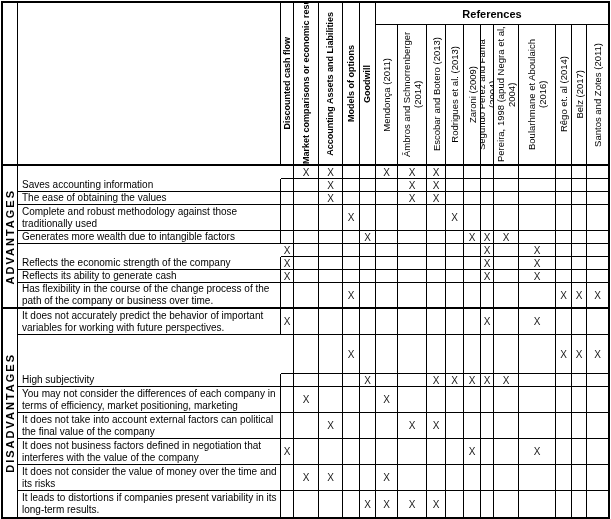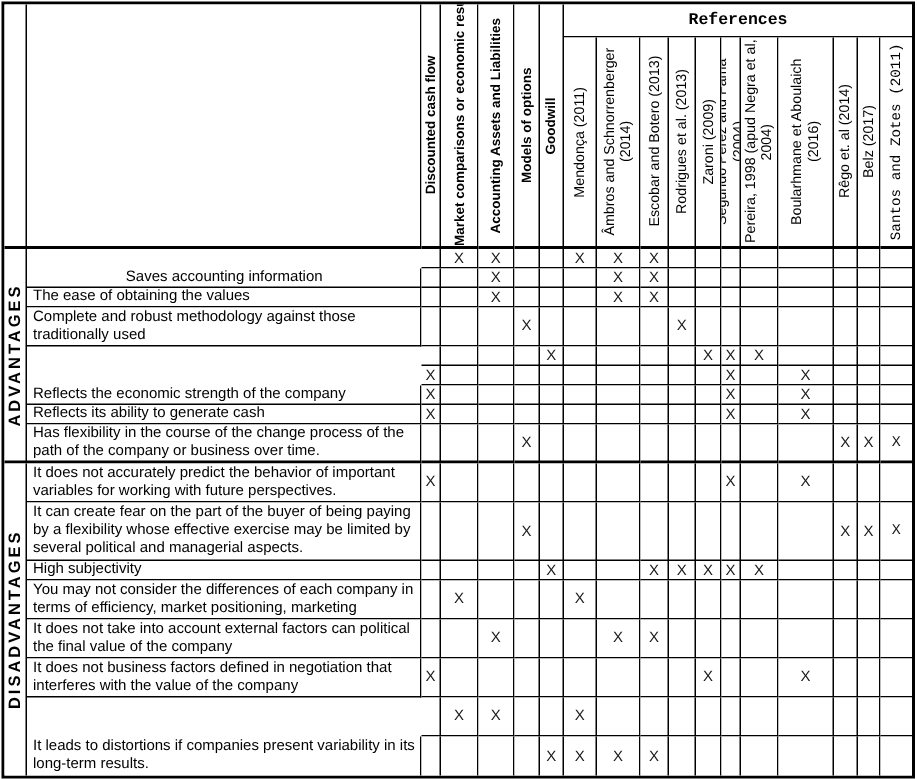--- a/index.html
+++ b/index.html
@@ -13,21 +13,21 @@
     background:#fff;
   }
   .c {
     box-sizing:border-box;
     border-right:1px solid #000;
     border-bottom:1px solid #000;
     display:flex; align-items:center; justify-content:center;
     overflow:hidden;
     background:#fff;
   }
-  .no-br { border-right:none;font-family:Liberation Mono, monospace; }
+  .no-br { border-right:none; }
   .no-bb { border-bottom:none; }
   .bb2 { border-bottom-width:2px; }
   .refs-header { font-weight:bold; font-size:11px; }
   .vtext {
     writing-mode:vertical-rl;
     transform:rotate(180deg);
     text-align:center;
     max-height:100%;
     line-height:11px;
     font-size:9.5px;
@@ -120,21 +120,21 @@
         <span>X</span>
       </div>
       <div class="c mark-cell" style="grid-area: 3 / 11 / 4 / 12;"></div>
       <div class="c mark-cell" style="grid-area: 3 / 12 / 4 / 13;"></div>
       <div class="c mark-cell" style="grid-area: 3 / 13 / 4 / 14;"></div>
       <div class="c mark-cell" style="grid-area: 3 / 14 / 4 / 15;"></div>
       <div class="c mark-cell" style="grid-area: 3 / 15 / 4 / 16;"></div>
       <div class="c mark-cell" style="grid-area: 3 / 16 / 4 / 17;"></div>
       <div class="c mark-cell" style="grid-area: 3 / 17 / 4 / 18;"></div>
       <div class="c mark-cell no-br" style="grid-area: 3 / 18 / 4 / 19;"></div>
-      <div class="c label-cell" style="grid-area: 4 / 2 / 5 / 3; justify-content: center;">
+      <div class="c label-cell" style="grid-area: 4 / 2 / 5 / 3;">
         <span>Saves accounting information</span>
       </div>
       <div class="c mark-cell" style="grid-area: 4 / 3 / 5 / 4;"></div>
       <div class="c mark-cell" style="grid-area: 4 / 4 / 5 / 5;"></div>
       <div class="c mark-cell" style="grid-area: 4 / 5 / 5 / 6;">
         <span>X</span>
       </div>
       <div class="c mark-cell" style="grid-area: 4 / 6 / 5 / 7;"></div>
       <div class="c mark-cell" style="grid-area: 4 / 7 / 5 / 8;"></div>
       <div class="c mark-cell" style="grid-area: 4 / 8 / 5 / 9;"></div>
@@ -193,20 +193,23 @@
       <div class="c mark-cell" style="grid-area: 6 / 11 / 7 / 12;">
         <span>X</span>
       </div>
       <div class="c mark-cell" style="grid-area: 6 / 12 / 7 / 13;"></div>
       <div class="c mark-cell" style="grid-area: 6 / 13 / 7 / 14;"></div>
       <div class="c mark-cell" style="grid-area: 6 / 14 / 7 / 15;"></div>
       <div class="c mark-cell" style="grid-area: 6 / 15 / 7 / 16;"></div>
       <div class="c mark-cell" style="grid-area: 6 / 16 / 7 / 17;"></div>
       <div class="c mark-cell" style="grid-area: 6 / 17 / 7 / 18;"></div>
       <div class="c mark-cell no-br" style="grid-area: 6 / 18 / 7 / 19;"></div>
+      <div class="c label-cell" style="grid-area: 7 / 2 / 8 / 3;">
+        <span>Generates more wealth due to intangible factors</span>
+      </div>
       <div class="c mark-cell" style="grid-area: 7 / 3 / 8 / 4;"></div>
       <div class="c mark-cell" style="grid-area: 7 / 4 / 8 / 5;"></div>
       <div class="c mark-cell" style="grid-area: 7 / 5 / 8 / 6;"></div>
       <div class="c mark-cell" style="grid-area: 7 / 6 / 8 / 7;"></div>
       <div class="c mark-cell" style="grid-area: 7 / 7 / 8 / 8;">
         <span>X</span>
       </div>
       <div class="c mark-cell" style="grid-area: 7 / 8 / 8 / 9;"></div>
       <div class="c mark-cell" style="grid-area: 7 / 9 / 8 / 10;"></div>
       <div class="c mark-cell" style="grid-area: 7 / 10 / 8 / 11;"></div>
@@ -341,23 +344,20 @@
       <div class="c mark-cell" style="grid-area: 12 / 13 / 13 / 14;">
         <span>X</span>
       </div>
       <div class="c mark-cell" style="grid-area: 12 / 14 / 13 / 15;"></div>
       <div class="c mark-cell" style="grid-area: 12 / 15 / 13 / 16;">
         <span>X</span>
       </div>
       <div class="c mark-cell" style="grid-area: 12 / 16 / 13 / 17;"></div>
       <div class="c mark-cell" style="grid-area: 12 / 17 / 13 / 18;"></div>
       <div class="c mark-cell no-br" style="grid-area: 12 / 18 / 13 / 19;"></div>
-      <div class="c label-cell" style="grid-area: 13 / 2 / 14 / 3;">
-        <span>It can create fear on the part of the buyer of being paying by a flexibility whose effective exercise may be limited by several political and managerial aspects.</span>
-      </div>
       <div class="c mark-cell" style="grid-area: 13 / 3 / 14 / 4;"></div>
       <div class="c mark-cell" style="grid-area: 13 / 4 / 14 / 5;"></div>
       <div class="c mark-cell" style="grid-area: 13 / 5 / 14 / 6;"></div>
       <div class="c mark-cell" style="grid-area: 13 / 6 / 14 / 7;">
         <span>X</span>
       </div>
       <div class="c mark-cell" style="grid-area: 13 / 7 / 14 / 8;"></div>
       <div class="c mark-cell" style="grid-area: 13 / 8 / 14 / 9;"></div>
       <div class="c mark-cell" style="grid-area: 13 / 9 / 14 / 10;"></div>
       <div class="c mark-cell" style="grid-area: 13 / 10 / 14 / 11;"></div>
@@ -472,20 +472,23 @@
         <span>X</span>
       </div>
       <div class="c mark-cell" style="grid-area: 17 / 13 / 18 / 14;"></div>
       <div class="c mark-cell" style="grid-area: 17 / 14 / 18 / 15;"></div>
       <div class="c mark-cell" style="grid-area: 17 / 15 / 18 / 16;">
         <span>X</span>
       </div>
       <div class="c mark-cell" style="grid-area: 17 / 16 / 18 / 17;"></div>
       <div class="c mark-cell" style="grid-area: 17 / 17 / 18 / 18;"></div>
       <div class="c mark-cell no-br" style="grid-area: 17 / 18 / 18 / 19;"></div>
+      <div class="c label-cell" style="grid-area: 18 / 2 / 19 / 3;">
+        <span>It does not consider the value of money over the time and its risks</span>
+      </div>
       <div class="c mark-cell" style="grid-area: 18 / 3 / 19 / 4;"></div>
       <div class="c mark-cell" style="grid-area: 18 / 4 / 19 / 5;">
         <span>X</span>
       </div>
       <div class="c mark-cell" style="grid-area: 18 / 5 / 19 / 6;">
         <span>X</span>
       </div>
       <div class="c mark-cell" style="grid-area: 18 / 6 / 19 / 7;"></div>
       <div class="c mark-cell" style="grid-area: 18 / 7 / 19 / 8;"></div>
       <div class="c mark-cell" style="grid-area: 18 / 8 / 19 / 9;">

